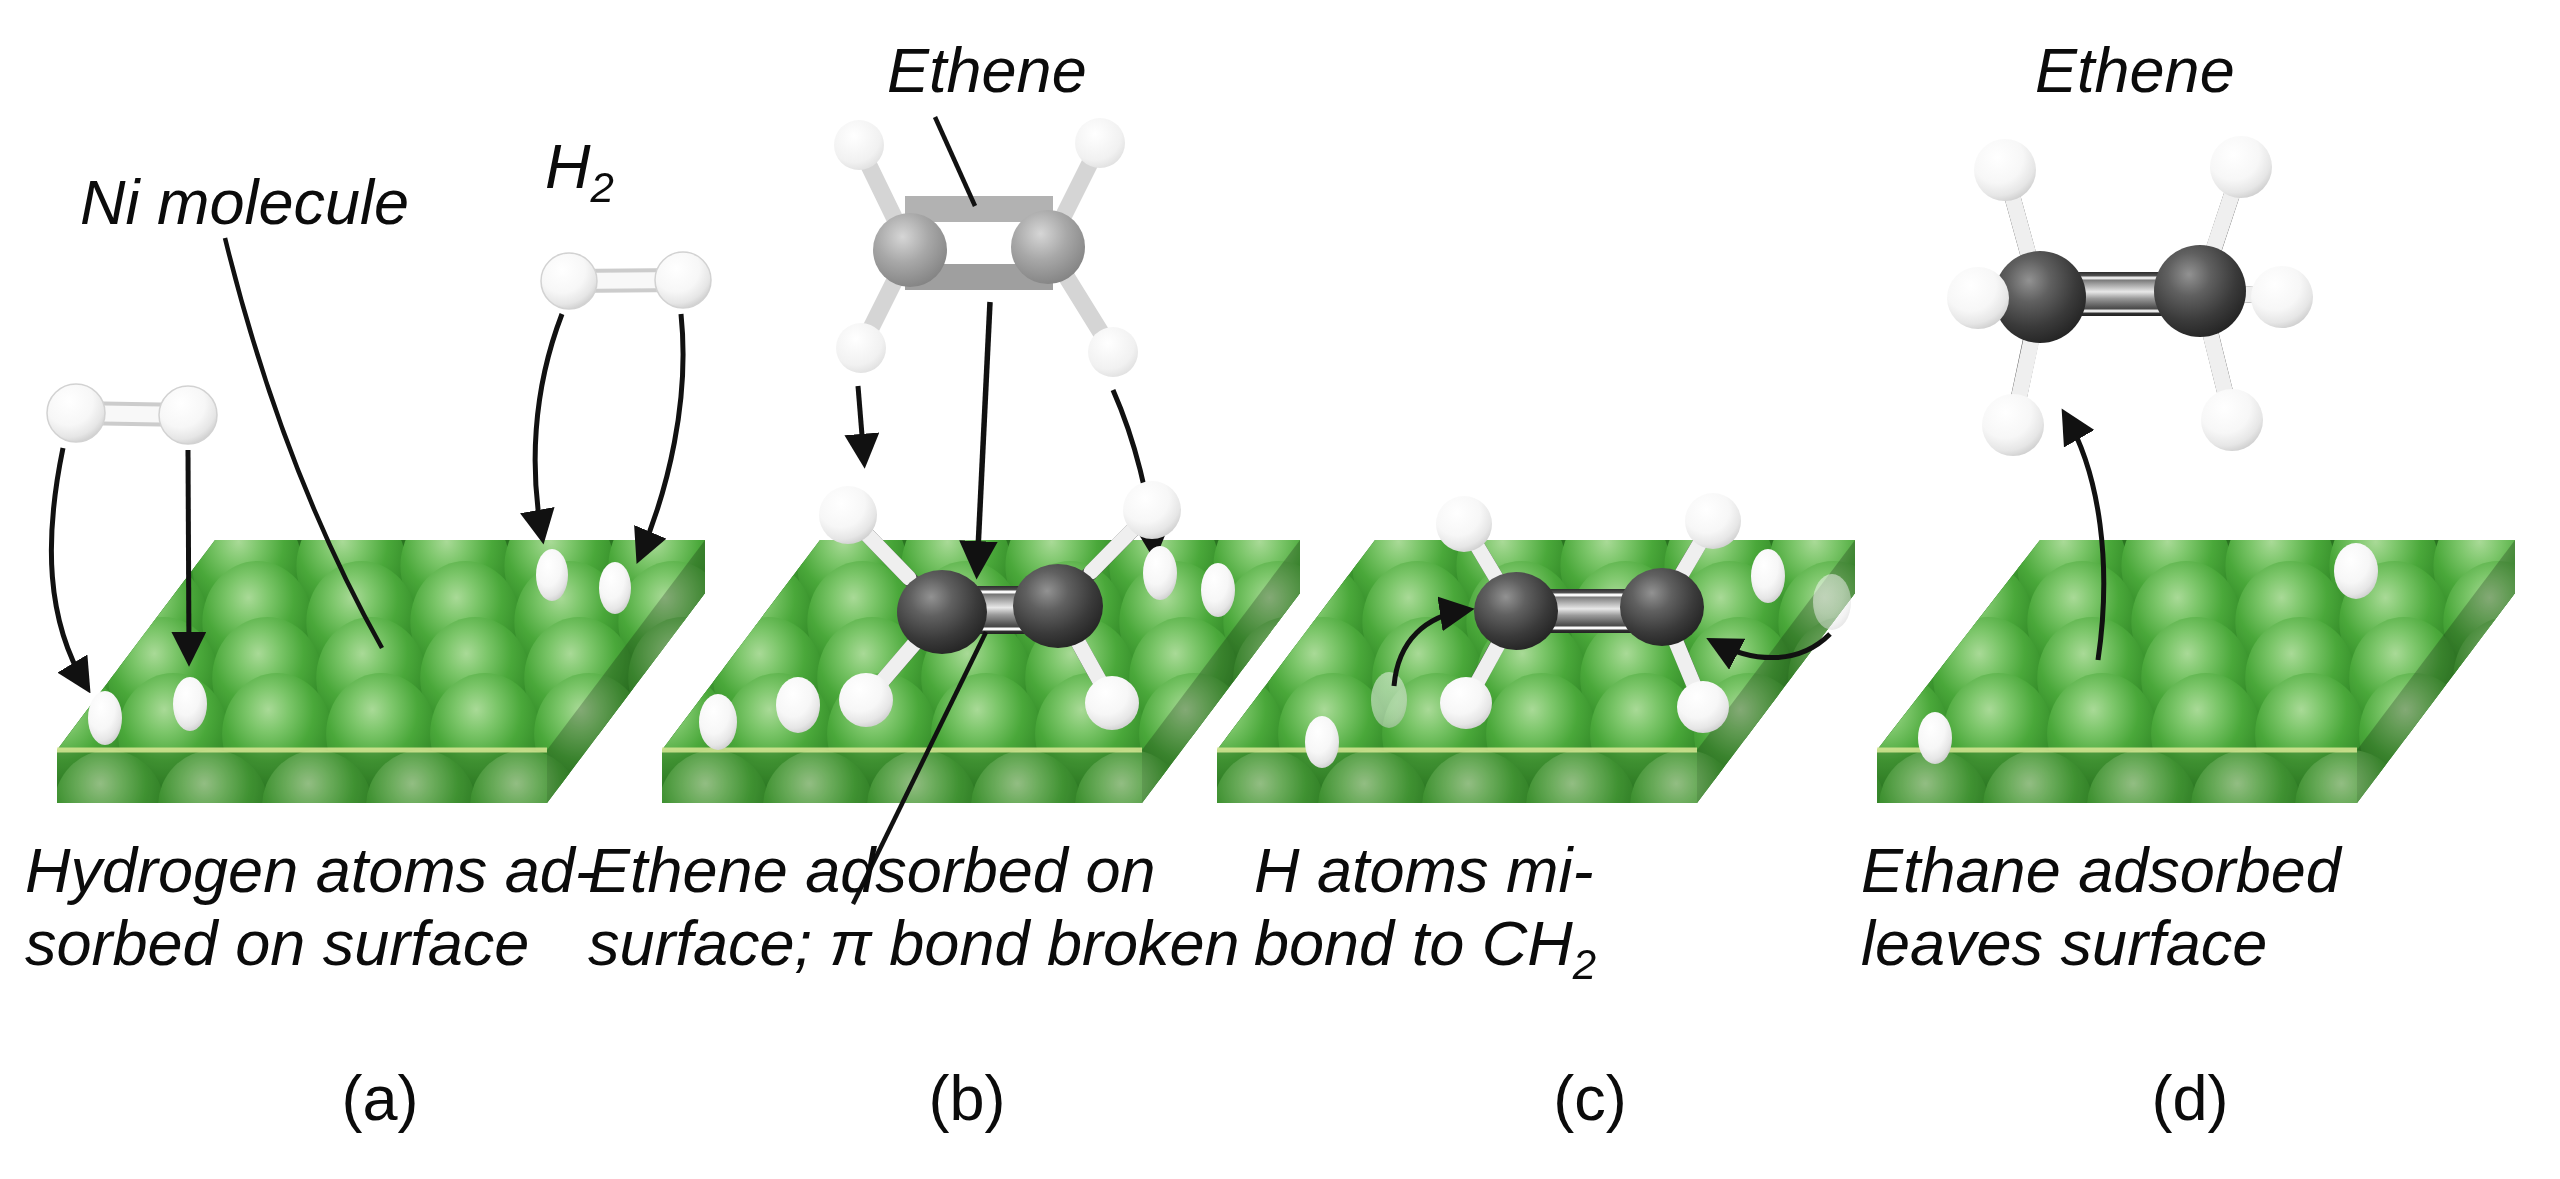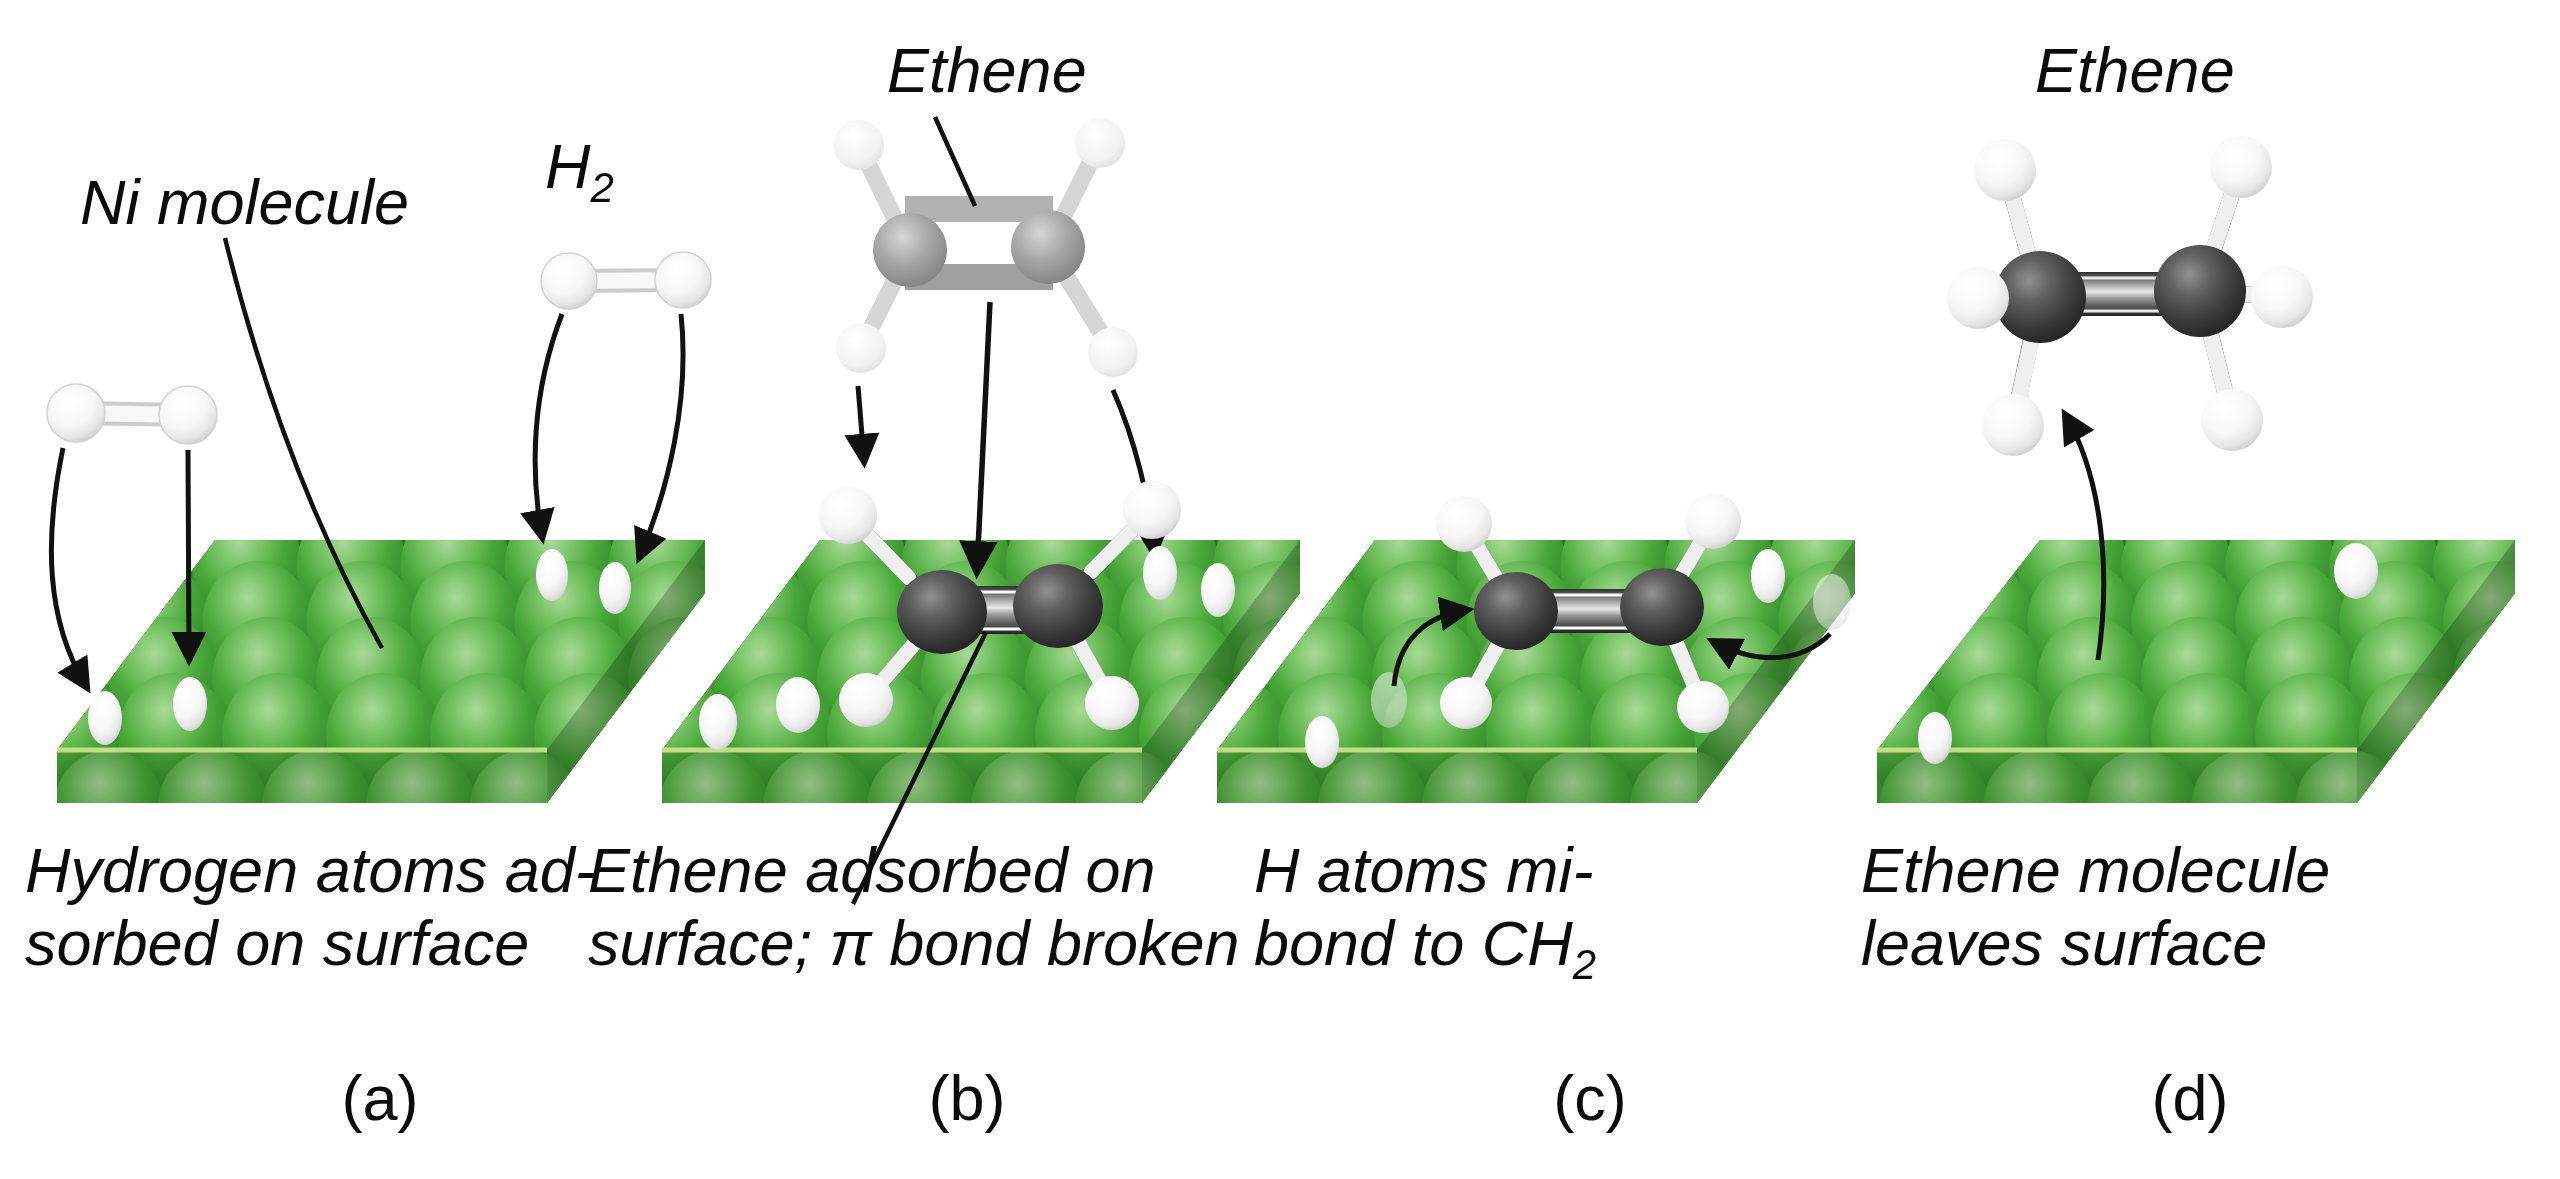--- a/index.html
+++ b/index.html
@@ -466,21 +466,21 @@
     <div>Ethene adsorbed on</div>
     <div>surface; π bond broken</div>
   </div>
 
   <div class="lbl" style="left:1242px;top:834px;margin-left:12px;">
     <div>H atoms mi-</div>
     <div><span>bond to CH</span><sub>2</sub></div>
   </div>
 
   <div class="lbl" style="left:1861px;top:834px;">
-    <div>Ethene molecule</div>
+    <div>Ethane adsorbed</div>
     <div>leaves surface</div>
   </div>
 
   <div class="panel-letter" style="left:380px;top:1062px;">(a)</div>
   <div class="panel-letter" style="left:967px;top:1062px;">(b)</div>
   <div class="panel-letter" style="left:1590px;top:1062px;">(c)</div>
   <div class="panel-letter" style="left:2190px;top:1062px;">(d)</div>
 </div>
 
 </body></html>

